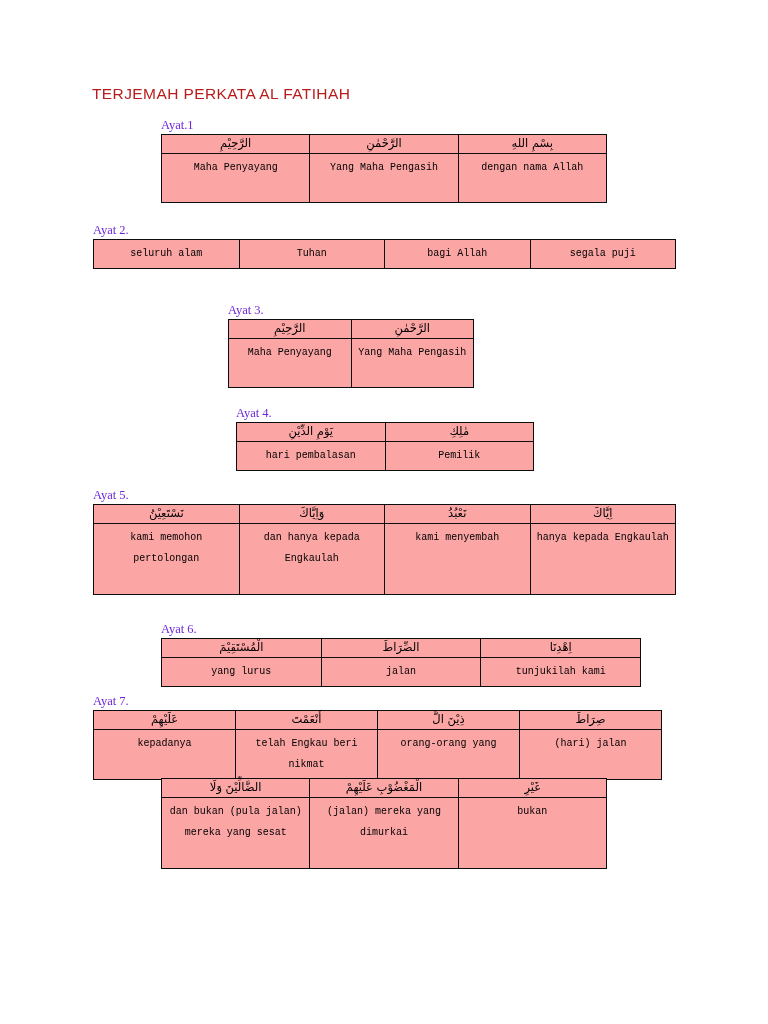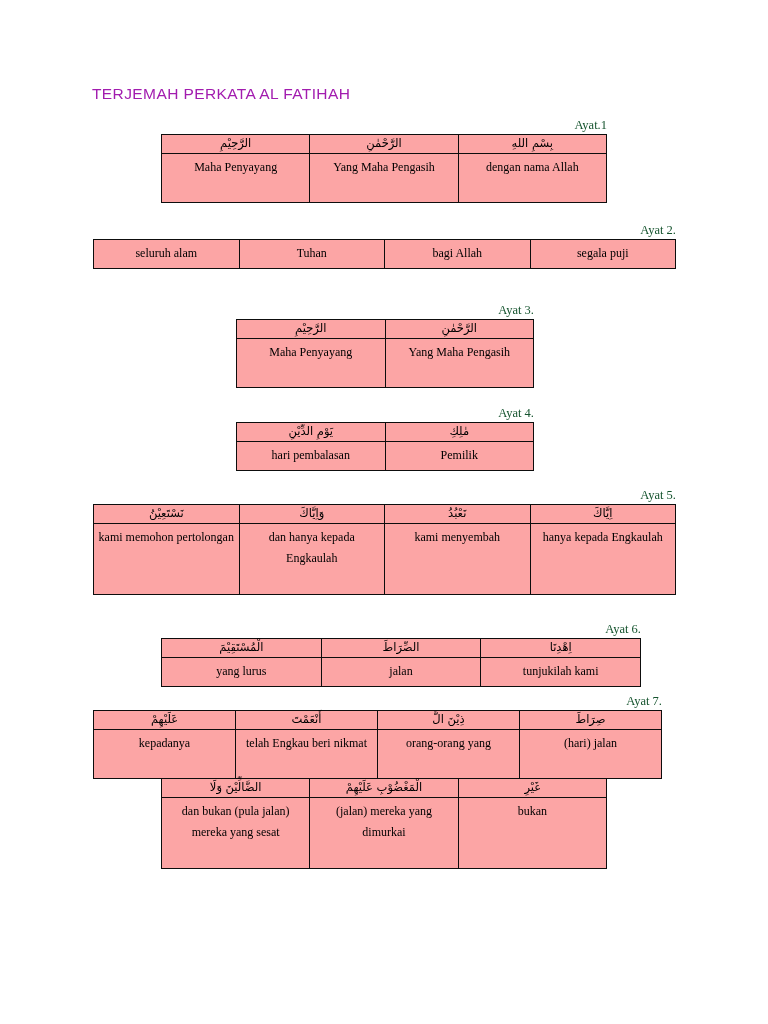--- a/index.html
+++ b/index.html
@@ -22,33 +22,33 @@
     height: 1024px;
   }
 
   .doc-title {
     position: absolute;
     left: 92px;
     top: 85px;
     font-family: "Liberation Sans", sans-serif;
     font-size: 15.5px;
     letter-spacing: 0.4px;
-    color: #a21caf;
+    color: #b91c1c;
     white-space: nowrap;
   }
 
   .ayat-block {
     position: absolute;
   }
 
   .ayat-label {
     font-family: "Liberation Serif", serif;
     font-size: 12.5px;
-    text-align: right;
-    color: #14532d;
+    text-align: left;
+    color: #6d28d9;
     margin-bottom: 2px;
     line-height: 14px;
   }
 
   table.ayat-table {
     border-collapse: collapse;
     table-layout: fixed;
     width: 100%;
     background: #fca5a5;
   }
@@ -66,24 +66,24 @@
     direction: rtl;
     unicode-bidi: isolate;
     font-family: "DejaVu Sans", sans-serif;
     white-space: nowrap;
     overflow: visible;
   }
   td.ar-cell {
     height: 17px;
   }
   .cell-id {
-    font-size: 12px;
+    font-size: 10px;
     line-height: 21px;
     padding: 3px 4px 4px 4px;
-    font-family: Liberation Serif, serif;
+    font-family: Liberation Mono, monospace;
   }
   td.id-cell-2 { height: 48px; }
   td.id-cell-3 { height: 70px; }
   td.id-cell-1 { height: 27px; }
 </style>
 </head>
 <body>
 
 <div class="page">
 
@@ -134,21 +134,21 @@
               <div class="cell-id">bagi Allah</div>
             </td>
         <td class="id-cell-1">
               <div class="cell-id">segala puji</div>
             </td>
       </tr>
     </tbody>
       </table>
   </div>
 
-  <div class="ayat-block" style="left:236px; top:303px; width:298px;">
+  <div class="ayat-block" style="left:228px; top:303px; width:246px;">
     <div class="ayat-label">Ayat 3.</div>
     <table class="ayat-table">
       <tbody>
           <tr>
         <td class="ar-cell" style="width:50%">
               <div class="cell-ar">الرَّحِيْمِ</div>
             </td>
         <td class="ar-cell" style="width:50%">
               <div class="cell-ar">الرَّحْمٰنِ</div>
             </td>

